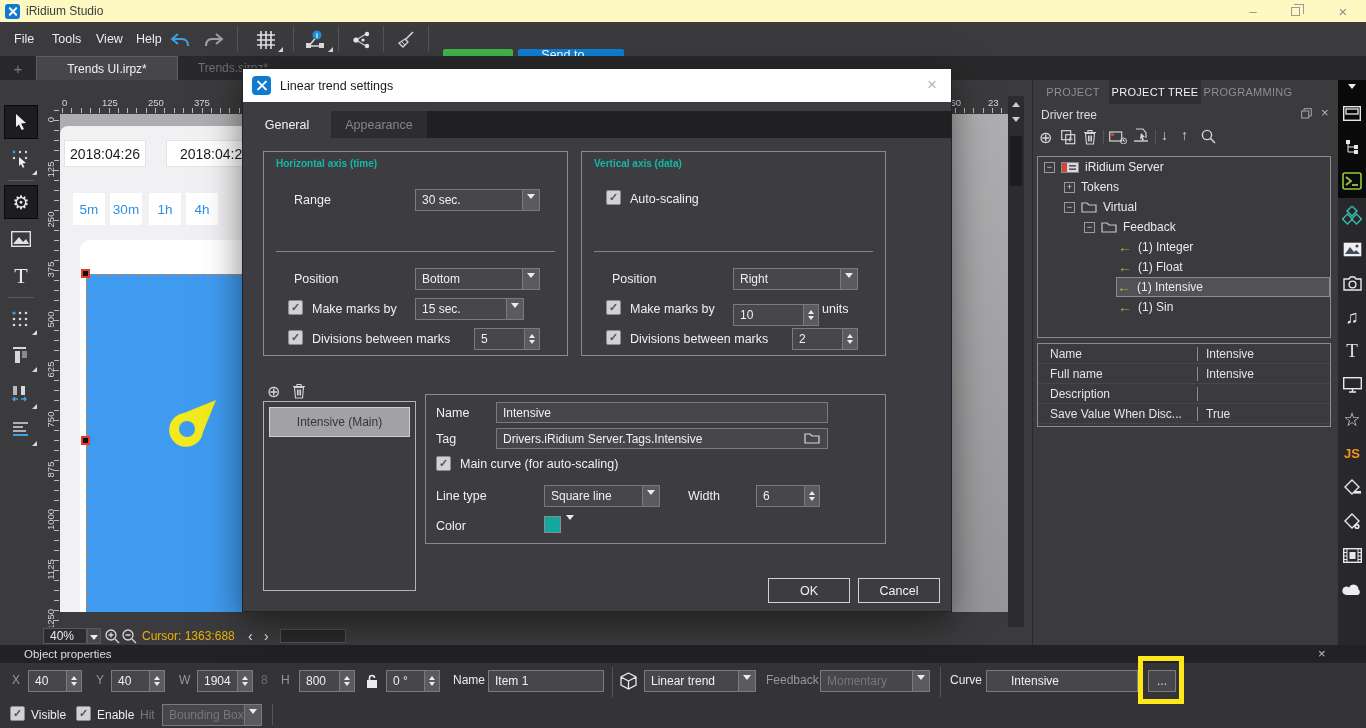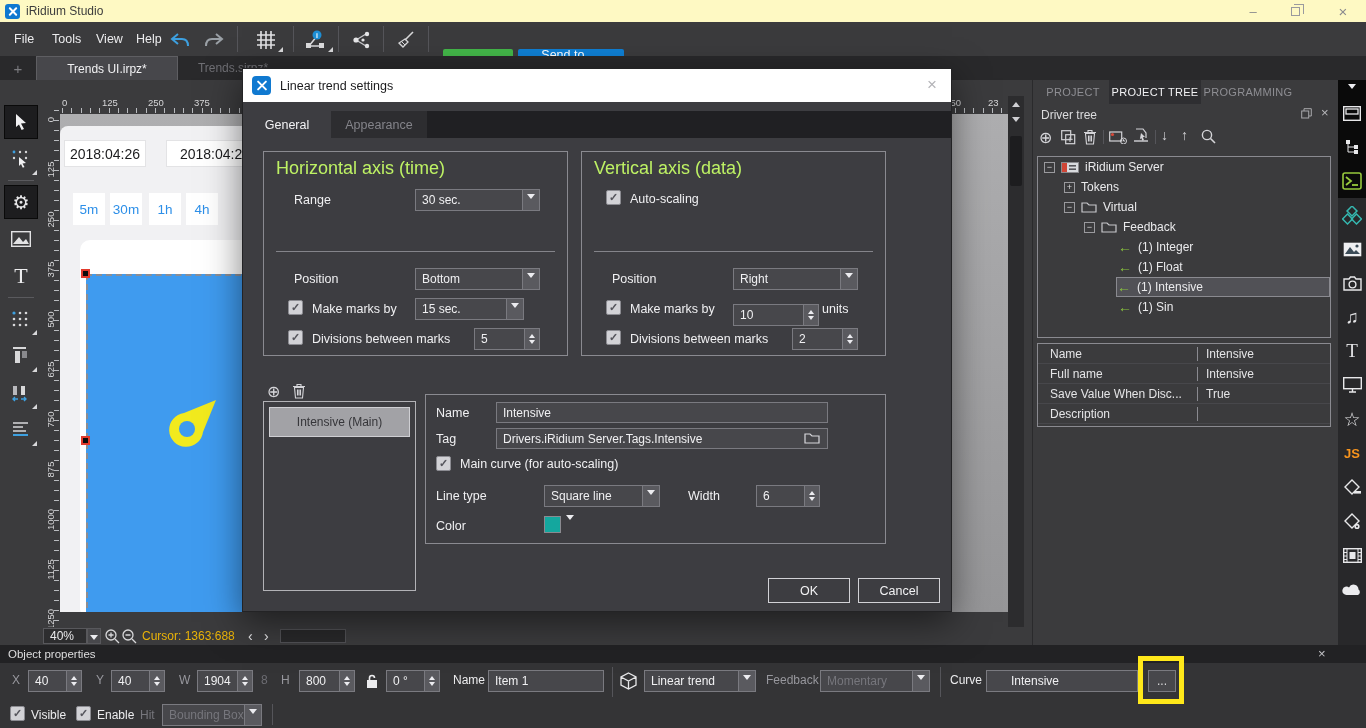--- a/index.html
+++ b/index.html
@@ -78,21 +78,21 @@
 .dialog{position:absolute;left:242px;top:68px;width:710px;height:544px;background:#3d3d41;z-index:50;box-shadow:0 10px 34px rgba(0,0,0,.5);border:1px solid #232325}
 .dlg-title{position:absolute;left:0;top:0;width:100%;height:33px;background:#fff;display:flex;align-items:center;color:#1b1b1d;font-size:12.5px}
 .dlg-logo{width:19px;height:19px;border-radius:4px;background:#1079d0;margin:0 9px 0 9px;position:relative}
 .dlg-logo:before,.dlg-logo:after{content:"";position:absolute;left:9px;top:3px;width:2px;height:13px;background:#fff;border-radius:1px}
 .dlg-logo:before{transform:rotate(45deg)}.dlg-logo:after{transform:rotate(-45deg)}
 .dlg-strip{position:absolute;left:0;top:42px;width:100%;height:27px;background:#202023;display:flex}
 .dtab{height:27px;display:flex;align-items:center;justify-content:center;font-size:12.5px}
 .dtab.active{width:88px;background:#3d3d41;color:#f2f2f4}
 .dtab.inactive{width:96px;background:#2d2d30;color:#84848a}
 .grp{position:absolute;border:1px solid #8a8a90}
-.grp-title{position:absolute;top:6px;left:12px;font-weight:normal;font-size:18px;color:#bef264}
+.grp-title{position:absolute;top:6px;left:12px;font-weight:bold;font-size:10px;color:#14b8a6}
 .glabel{position:absolute;font-size:12.5px;color:#f0f0f2}
 .gdiv{position:absolute;left:12px;right:12px;height:1px;background:#84848a}
 .lbox{position:absolute;border:1px solid #b2b2b6}
 .litem{margin:5px;height:30px;background:#a2a2a6;border:1px solid #cfcfd3;color:#36363a;display:flex;align-items:center;justify-content:center;font-size:12px}
 .okbtn{position:absolute;width:82px;height:25px;border:1px solid #d2d2d6;background:#3d3d41;color:#f2f2f4;display:flex;align-items:center;justify-content:center;font-size:12.5px}
 .swatch{position:absolute;width:17px;height:17px;border:1px solid #8a8a90}
 
 
 .rightpanel{position:absolute;left:1032px;top:80px;width:302px;height:565px;background:#3b3b3d;border-left:1px solid #2a2a2c}
 .rtab{position:absolute;top:0;height:24px;display:flex;align-items:center;justify-content:center;font-size:11px;letter-spacing:.3px}
@@ -107,21 +107,21 @@
 .prow .k{width:160px;padding-left:12px;border-right:1px solid #8a8a90;color:#e4e4e6;overflow:hidden;white-space:nowrap}
 .prow .val{padding-left:8px;color:#e4e4e6}
 
 
 .rightstrip{position:absolute;left:1338px;top:80px;width:28px;height:565px;background:#28282a}
 .sicon{width:28px;height:34px;display:flex;align-items:center;justify-content:center;color:#e4e4e6;font-size:15px}
 .sicon.black{background:#0a0a0a}
 
 
 .bottombar{position:absolute;left:0;top:645px;width:1366px;height:83px;background:#343436}
-.bb-head{position:absolute;left:0;top:0;width:1366px;height:18px;background:#222224;display:flex;align-items:center;padding-left:8px;font-size:11.5px;color:#dededf}
+.bb-head{position:absolute;left:0;top:0;width:1366px;height:18px;background:#222224;display:flex;align-items:center;padding-left:24px;font-size:11.5px;color:#dededf}
 .bb-row1{position:absolute;left:0;top:18px;width:1366px;height:38px}
 .bb-row2{position:absolute;left:0;top:56px;width:1366px;height:27px}
 .axlbl{position:absolute;top:10px;color:#97979d;font-size:12px}
 .b-item{position:absolute;top:7px}
 .hl-yellow{position:absolute;left:1138px;top:11px;width:46px;height:48px;border:5px solid #ffe81a;z-index:60}
 .morebtn{position:absolute;left:1148px;top:24px;width:28px;height:22px;border:1px solid #7a7a80;background:#47474b;color:#d9d9db;display:flex;align-items:center;justify-content:center}
 svg{display:block}
 </style>
 </head>
 <body>
@@ -438,26 +438,26 @@
   <div class="props">
     <div class="prow">
       <span class="k">Name</span>
       <span class="val">Intensive</span>
     </div>
     <div class="prow">
       <span class="k">Full name</span>
       <span class="val">Intensive</span>
     </div>
     <div class="prow">
+      <span class="k">Description</span>
+      <span class="val"></span>
+    </div>
+    <div class="prow">
       <span class="k">Save Value When Disc...</span>
       <span class="val">True</span>
-    </div>
-    <div class="prow">
-      <span class="k">Description</span>
-      <span class="val"></span>
     </div>
   </div>
 </div>
 
 <div class="rightstrip">
   <div class="sicon black" style="height:16px">
       <span class="car" style="margin-top:0"></span>
     </div>
   <div class="sicon black">
     <svg width="18" height="15" viewBox="0 0 18 15">

